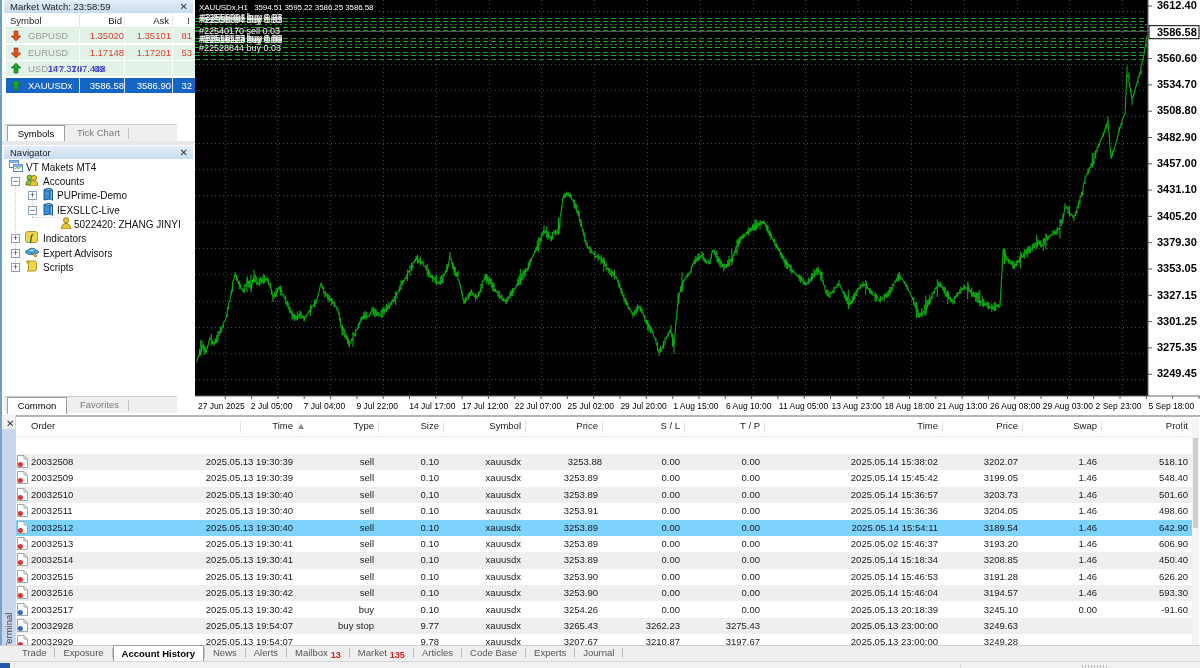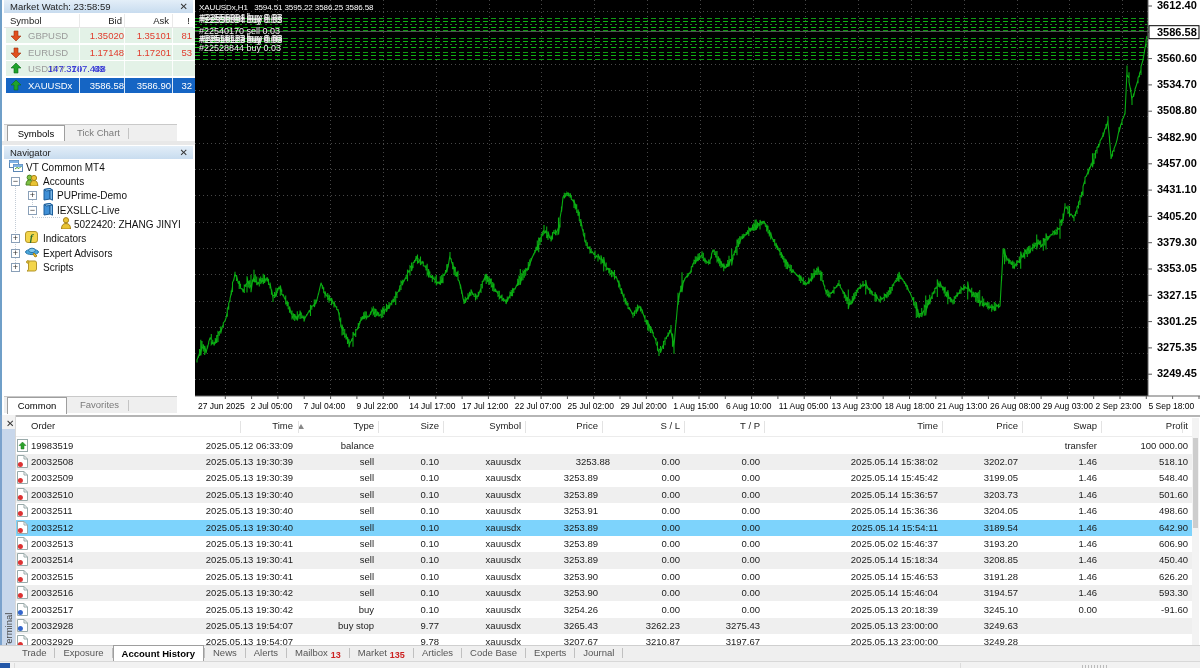--- a/index.html
+++ b/index.html
@@ -134,21 +134,21 @@
   <div style="position:absolute;left:30px;top:217px;width:28px;height:1px;border-top:1px dotted #c3ccd6"></div>
 
 <div class="ti" style="top:160px">
         <span class="tic" style="left:7px"><svg width="14" height="12" viewBox="0 0 14 12">
             <rect x="0.5" y="0.5" width="9" height="7" fill="#fff" stroke="#5b87b4"></rect>
             <rect x="0.5" y="0.5" width="9" height="2.5" fill="#7fb2e5"></rect>
             <rect x="4.5" y="4.5" width="9" height="7" fill="#fff" stroke="#5b87b4"></rect>
             <rect x="4.5" y="4.5" width="9" height="2.5" fill="#7fb2e5"></rect>
             <path d="M6 9 l2 -1.5 2 1 2 -2" stroke="#4aa02c" fill="none"></path>
           </svg></span>
-        <span class="tt" style="left:24px">VT Common MT4</span>
+        <span class="tt" style="left:24px">VT Makets MT4</span>
       </div>
 <div class="ti" style="top:174px">
         <span class="pm">−</span>
         <span class="tic" style="left:23px"><svg width="14" height="12" viewBox="0 0 14 12">
             <circle cx="4.5" cy="3.5" r="2.4" fill="#7cc044" stroke="#4c8422"></circle>
             <path d="M1 11 q0 -5 3.5 -5 q3.5 0 3.5 5 Z" fill="#7cc044" stroke="#4c8422"></path>
             <circle cx="9" cy="4" r="2.6" fill="#e9c435" stroke="#a8831a"></circle>
             <path d="M5.2 12 q0 -5.5 3.8 -5.5 q3.8 0 3.8 5.5 Z" fill="#e9c435" stroke="#a8831a"></path>
           </svg></span>
         <span class="tt" style="left:41px">Accounts</span>
@@ -397,43 +397,32 @@
       <span style="position:absolute;left:427px;top:3px;width:1px;height:12px;background:#e3e3e3"></span>
       <span style="position:absolute;left:509px;top:3px;width:1px;height:12px;background:#e3e3e3"></span>
       <span style="position:absolute;left:586px;top:3px;width:1px;height:12px;background:#e3e3e3"></span>
       <span style="position:absolute;left:668px;top:3px;width:1px;height:12px;background:#e3e3e3"></span>
       <span style="position:absolute;left:748px;top:3px;width:1px;height:12px;background:#e3e3e3"></span>
       <span style="position:absolute;left:926px;top:3px;width:1px;height:12px;background:#e3e3e3"></span>
       <span style="position:absolute;left:1006px;top:3px;width:1px;height:12px;background:#e3e3e3"></span>
       <span style="position:absolute;left:1085px;top:3px;width:1px;height:12px;background:#e3e3e3"></span>
       <span style="position:absolute;left:1166px;top:3px;width:1px;height:12px;background:#e3e3e3"></span>
     </div>
-<div class="trow" style="top:437.5px;background:#ffffff">
-      <span class="tic2"><svg width="11" height="13" viewBox="0 0 11 13">
-          <rect x="0.5" y="0.5" width="10" height="12" fill="#fff" stroke="#9aa"></rect>
-          <path d="M5.5 3 L9 6.5 L7 6.5 L7 10 L4 10 L4 6.5 L2 6.5 Z" fill="#2ca32c" stroke="#1c7a1c" stroke-width="0.5"></path>
-        </svg></span>
-      <span class="tord">19983519</span>
-      <span class="tc" style="left:0;width:277px">2025.05.12 06:33:09</span>
-      <span class="tc" style="left:0;width:358px">balance</span>
-      <span class="tc" style="left:0;width:1081px">transfer</span>
-      <span class="tc" style="left:0;width:1172px">100 000.00</span>
-    </div>
     <div class="trow" style="top:453.9px;background:#efefef">
       <span class="tic2"><svg width="11" height="13" viewBox="0 0 11 13">
           <path d="M0.5 0.5 L7 0.5 L10.5 4 L10.5 12.5 L0.5 12.5 Z" fill="#fff" stroke="#9aa"></path>
           <path d="M7 0.5 L7 4 L10.5 4" fill="none" stroke="#9aa"></path>
           <circle cx="3.4" cy="9.6" r="2.5" fill="#d33"></circle>
         </svg></span>
       <span class="tord">20032508</span>
       <span class="tc" style="left:0;width:277px">2025.05.13 19:30:39</span>
       <span class="tc" style="left:0;width:358px">sell</span>
       <span class="tc" style="left:0;width:423px">0.10</span>
       <span class="tc" style="left:0;width:505px">xauusdx</span>
-      <span class="tc" style="left:12px;width:582px">3253.88</span>
+      <span class="tc" style="left:4px;width:582px">3253.88</span>
       <span class="tc" style="left:0;width:664px">0.00</span>
       <span class="tc" style="left:0;width:744px">0.00</span>
       <span class="tc" style="left:0;width:922px">2025.05.14 15:38:02</span>
       <span class="tc" style="left:0;width:1002px">3202.07</span>
       <span class="tc" style="left:0;width:1081px">1.46</span>
       <span class="tc" style="left:0;width:1172px">518.10</span>
     </div>
     <div class="trow" style="top:470.3px;background:#ffffff">
       <span class="tic2"><svg width="11" height="13" viewBox="0 0 11 13">
           <path d="M0.5 0.5 L7 0.5 L10.5 4 L10.5 12.5 L0.5 12.5 Z" fill="#fff" stroke="#9aa"></path>

